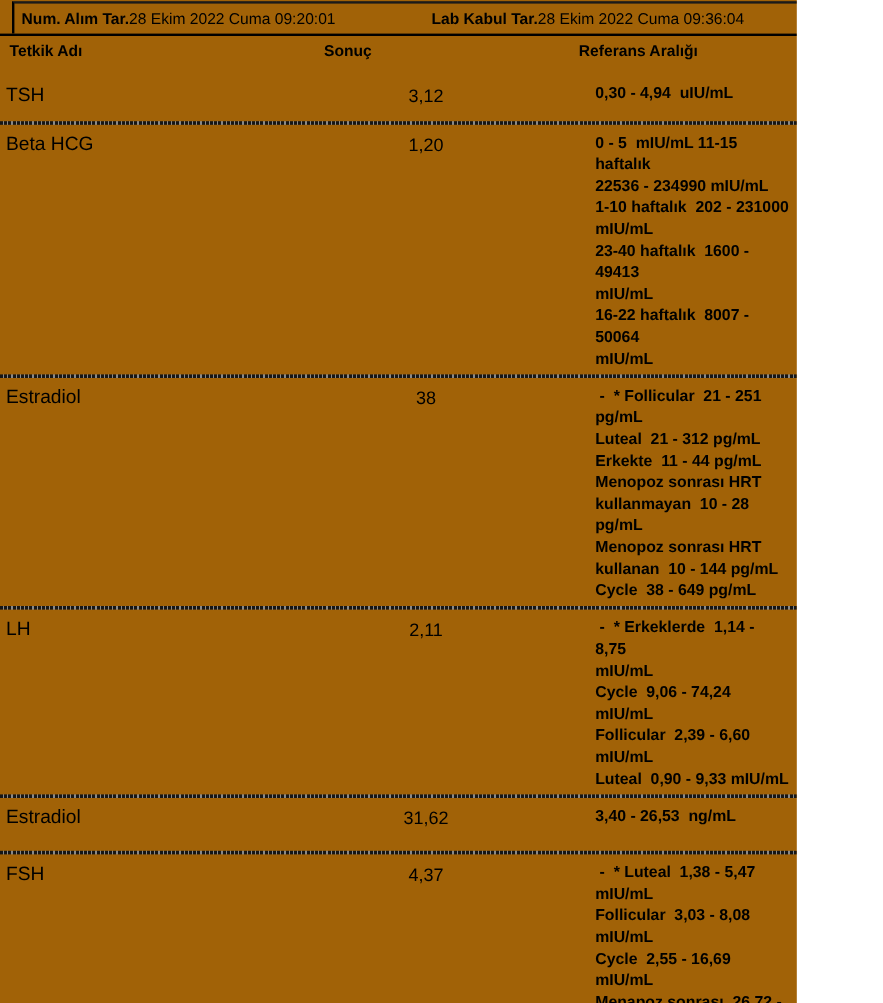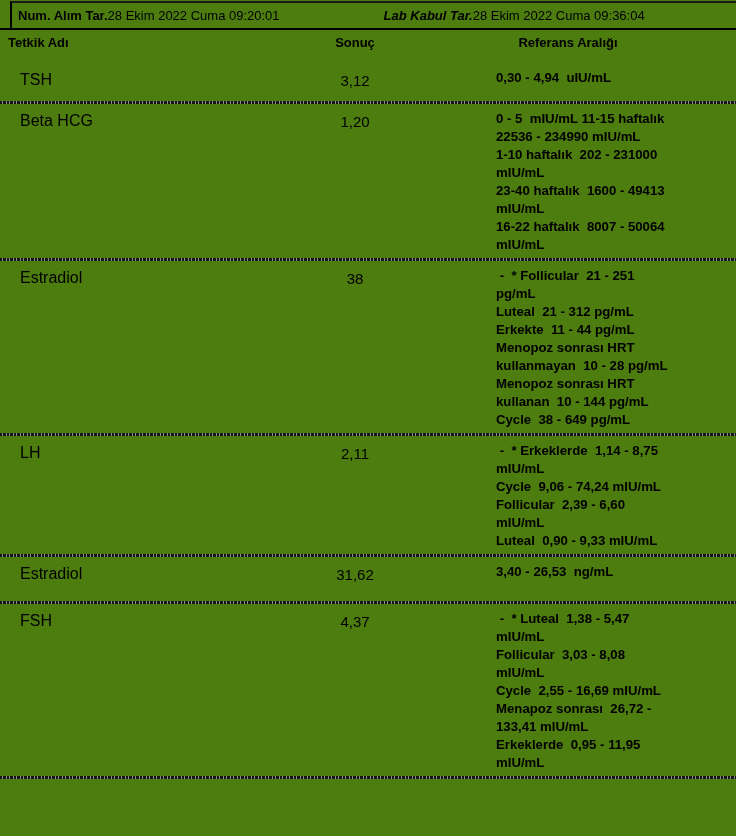--- a/index.html
+++ b/index.html
@@ -2,67 +2,67 @@
 <html><head>
 <meta charset="utf-8">
 <style>
   html, body {
     margin: 0;
     padding: 0;
     background: #ffffff;
   }
   .page {
     position: relative;
-    width: 736px;
+    width: 664px;
     height: 836px;
-    background: #4d7c0f;
+    background: #a16207;
     color: #000000;
     font-family: "Liberation Sans", "DejaVu Sans", sans-serif;
     overflow: hidden;
   }
   
   .header-box {
     margin: 1px 0 0 10px;
     height: 25px;
     border-top: 2px solid #1a1a1a;
     border-left: 2px solid #000000;
     display: flex;
     align-items: center;
     font-size: 13px;
   }
   .hb-label { font-weight: 700; }
   .hb-label.first { margin-left: 6px; }
   .hb-value { }
-  .hb-label.second { margin-left: 104px; font-style: italic; }
+  .hb-label.second { margin-left: 80px; }
   .solid-divider {
     height: 2px;
     background: #000000;
   }
   
   .col-headers {
     display: grid;
     grid-template-columns: 270px 170px 1fr;
     padding-top: 5px;
     height: 22px;
     font-size: 13px;
     font-weight: 700;
   }
   .col-name { padding-left: 8px; }
-  .col-result { text-align: center; }
+  .col-result { text-align: left; }
   .col-ref { text-align: center; padding-right: 40px; }
   
   .row {
     display: grid;
     grid-template-columns: 270px 170px 1fr;
     padding: 6px 0 4px 0;
   }
   .row.row-tsh { padding: 12px 0 12px 0; }
   .row.row-prolaktin { padding: 6px 0 18px 0; }
   .cell-name {
-    padding-left: 20px;
+    padding-left: 5px;
     font-size: 16px;
     font-weight: 400;
     padding-top: 2px;
   }
   .cell-result {
     text-align: center;
     font-size: 15px;
     padding-top: 3px;
   }
   .cell-ref {

